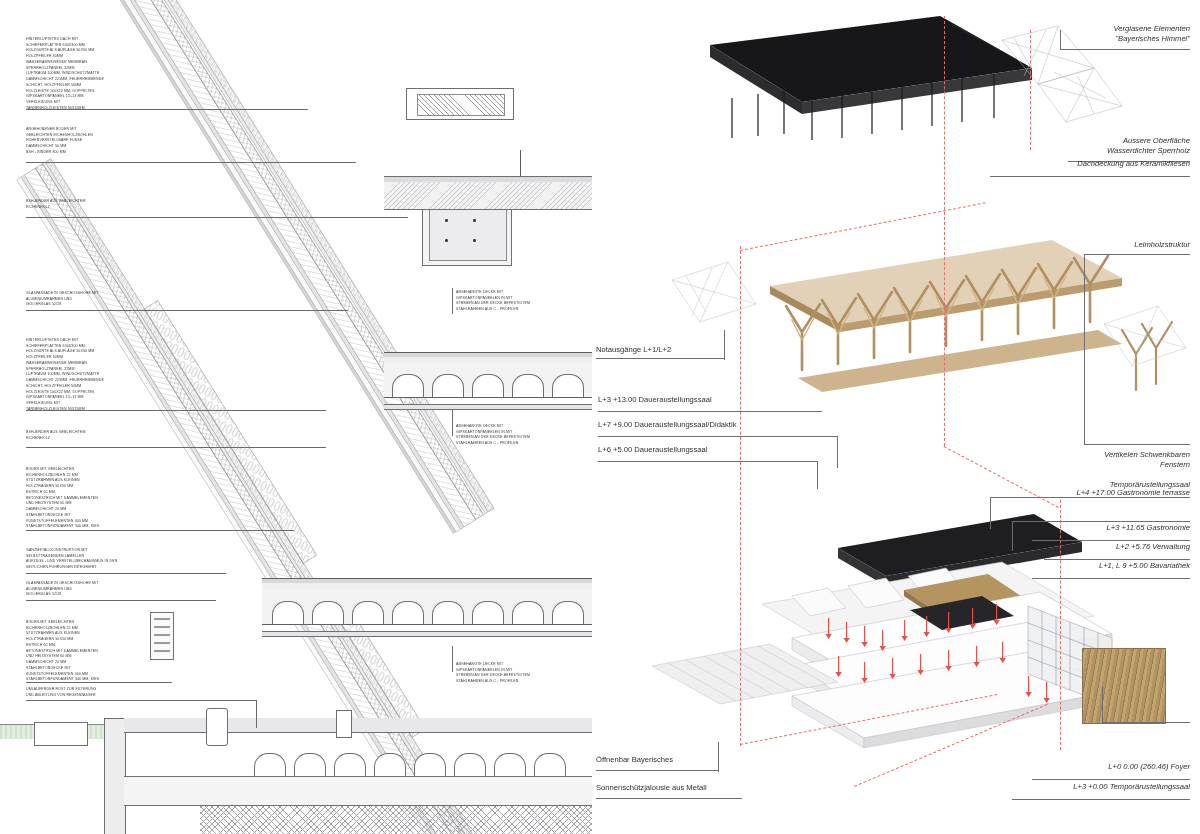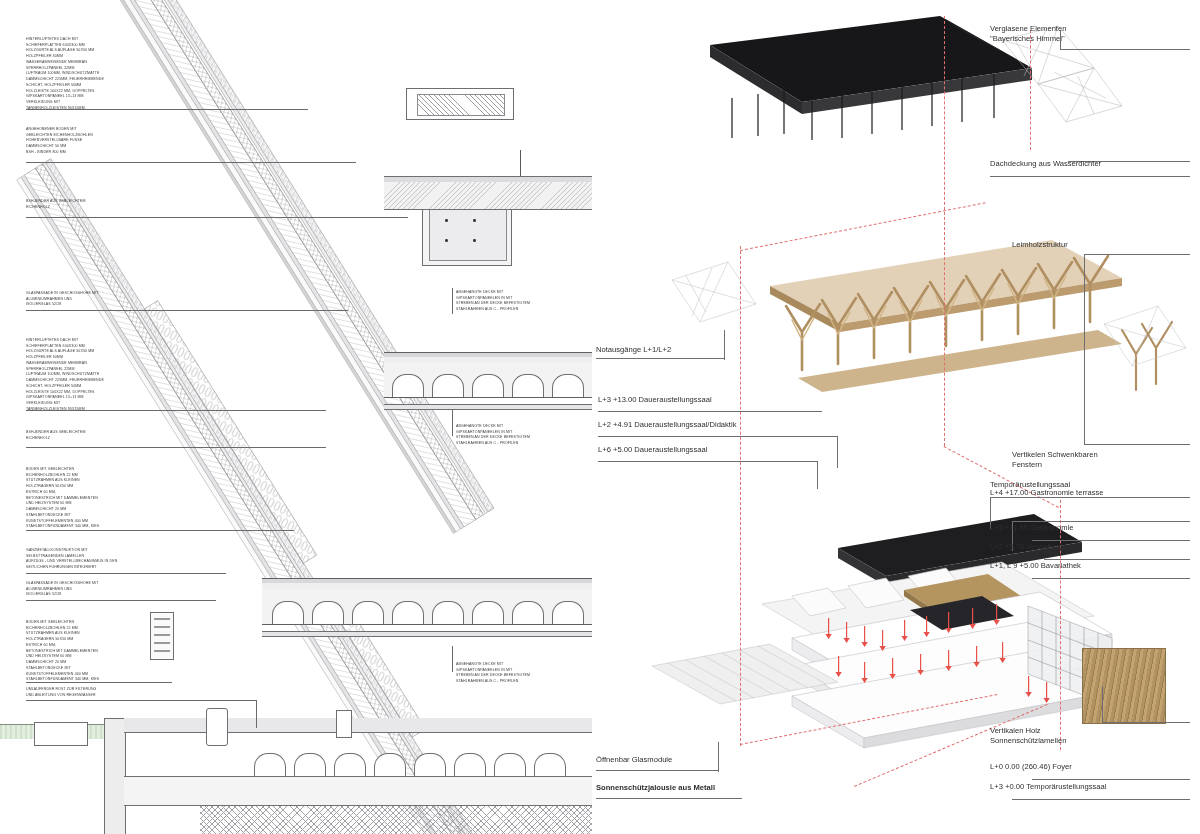--- a/index.html
+++ b/index.html
@@ -33,21 +33,21 @@
   .slab .top{position:absolute;left:0;right:0;top:0;height:6px;background:#dcdcde;border-top:.7px solid #6f6f73;border-bottom:.7px solid #9b9b9f;}
   .slab .body{position:absolute;left:0;right:0;top:6px;bottom:0;
       background:repeating-linear-gradient(-45deg,#c6c6ca 0 .6px,#f2f2f3 .6px 3.6px);
       border-bottom:.7px solid #6f6f73;}
   .vault{position:absolute;bottom:0;width:30px;height:22px;background:#ffffff;
       border:.7px solid #6f6f73;border-bottom:none;border-radius:14px 14px 0 0;}
 
   
   #right-panel{position:absolute;left:592px;top:0;width:608px;height:834px;overflow:hidden;}
   .callout{position:absolute;font-size:7.6px;line-height:1.35;color:#2f2f31;white-space:pre-line;}
-  .callout.r{text-align:left;}
+  .callout.r{text-align:right;font-style:italic;}
   .callout.l{text-align:left;}
   .cl-line{position:absolute;background:#6e6e72;height:.7px;}
   .cl-vline{position:absolute;background:#6e6e72;width:.7px;}
   .woodpanel{position:absolute;background:
       repeating-linear-gradient(100deg,#9c7f4f 0 1px,#c3a470 1px 4px,#b09263 4px 7px);}
 
   .pin{position:absolute;width:2.6px;height:2.6px;border-radius:50%;background:#3a3a3c;}
   svg{display:block;overflow:visible;}
 </style>
 </head>
@@ -498,23 +498,25 @@
     <div class="redln" style="left:148px;top:250px;width:250px;transform:rotate(-11deg);transform-origin:0 0;"></div>
     <div class="redln" style="left:148px;top:744px;width:262px;transform:rotate(-11deg);transform-origin:0 0;"></div>
     <div class="redln" style="left:262px;top:786px;width:210px;transform:rotate(-23deg);transform-origin:0 0;"></div>
     <div class="redln" style="left:352px;top:446px;width:130px;transform:rotate(28deg);transform-origin:0 0;"></div>
 
     <div class="callout r" style="left:398px;top:24px;width:200px;">Verglasene Elementen
 "Bayerisches Himmel"</div>
     <div class="cl-line" style="left:468px;top:49px;width:130px;"></div>
     <div class="cl-vline" style="left:468px;top:30px;height:20px;"></div>
 
+    <div class="callout r" style="left:398px;top:136px;width:200px;">Aussere Oberfläche
+Wasserdichter Sperrholz</div>
     <div class="cl-line" style="left:476px;top:161px;width:122px;"></div>
 
-    <div class="callout r" style="left:398px;top:159px;width:200px;">Dachdeckung aus Wasserdichter</div>
+    <div class="callout r" style="left:398px;top:159px;width:200px;">Dachdeckung aus Keramikfliesen</div>
     <div class="cl-line" style="left:398px;top:176px;width:200px;"></div>
 
     <div class="callout r" style="left:420px;top:240px;width:178px;">Leimholzstruktur</div>
     <div class="cl-line" style="left:492px;top:254px;width:106px;"></div>
     <div class="cl-vline" style="left:492px;top:254px;height:190px;"></div>
 
     <div class="callout r" style="left:420px;top:450px;width:178px;">Vertikelen Schwenkbaren
 Fenstern</div>
     <div class="cl-line" style="left:492px;top:444px;width:106px;"></div>
 
@@ -528,47 +530,45 @@
 
     <div class="callout r" style="left:398px;top:523px;width:200px;">L+3 +11.65 Gastronomie</div>
     <div class="cl-line" style="left:440px;top:540px;width:158px;"></div>
 
     <div class="callout r" style="left:398px;top:542px;width:200px;">L+2 +5.76 Verwaltung</div>
     <div class="cl-line" style="left:452px;top:559px;width:146px;"></div>
 
     <div class="callout r" style="left:398px;top:561px;width:200px;">L+1, L 9  +5.00 Bavariathek</div>
     <div class="cl-line" style="left:440px;top:578px;width:158px;"></div>
 
-    <div class="callout r" style="left:398px;top:726px;width:200px;">Vertikalen Holz
-Sonnenschützlamellen</div>
     <div class="cl-vline" style="left:510px;top:686px;height:36px;"></div>
     <div class="cl-line" style="left:510px;top:722px;width:88px;"></div>
 
     <div class="callout r" style="left:398px;top:762px;width:200px;">L+0 0.00 (260.46) Foyer</div>
     <div class="cl-line" style="left:440px;top:779px;width:158px;"></div>
 
     <div class="callout r" style="left:398px;top:782px;width:200px;">L+3 +0.00 Temporärustellungssaal</div>
     <div class="cl-line" style="left:420px;top:799px;width:178px;"></div>
 
     <div class="callout l" style="left:4px;top:345px;width:190px;">Notausgänge L+1/L+2</div>
     <div class="cl-line" style="left:4px;top:358px;width:128px;"></div>
     <div class="cl-vline" style="left:132px;top:330px;height:30px;"></div>
 
     <div class="callout l" style="left:6px;top:395px;width:230px;">L+3 +13.00 Daueraustellungssaal</div>
     <div class="cl-line" style="left:6px;top:411px;width:224px;"></div>
 
-    <div class="callout l" style="left:6px;top:420px;width:240px;">L+2 +4.91 Daueraustellungssaal/Didaktik</div>
+    <div class="callout l" style="left:6px;top:420px;width:240px;">L+7 +9.00 Daueraustellungssaal/Didaktik</div>
     <div class="cl-line" style="left:6px;top:436px;width:239px;"></div>
     <div class="cl-vline" style="left:245px;top:436px;height:32px;"></div>
 
     <div class="callout l" style="left:6px;top:445px;width:230px;">L+6 +5.00 Daueraustellungssaal</div>
     <div class="cl-line" style="left:6px;top:461px;width:219px;"></div>
     <div class="cl-vline" style="left:225px;top:461px;height:28px;"></div>
 
-    <div class="callout l" style="left:4px;top:755px;width:190px;">Öffnenbar Glasmodule</div>
+    <div class="callout l" style="left:4px;top:755px;width:190px;">Öffnenbar Bayerisches</div>
     <div class="cl-line" style="left:4px;top:770px;width:122px;"></div>
     <div class="cl-vline" style="left:126px;top:742px;height:30px;"></div>
 
-    <div class="callout l" style="left:4px;top:783px;width:200px;font-weight:bold;">Sonnenschützjalousie aus Metall</div>
+    <div class="callout l" style="left:4px;top:783px;width:200px;">Sonnenschützjalousie aus Metall</div>
     <div class="cl-line" style="left:4px;top:798px;width:146px;"></div>
   </div>
 
 </div>
 
 </body></html>

